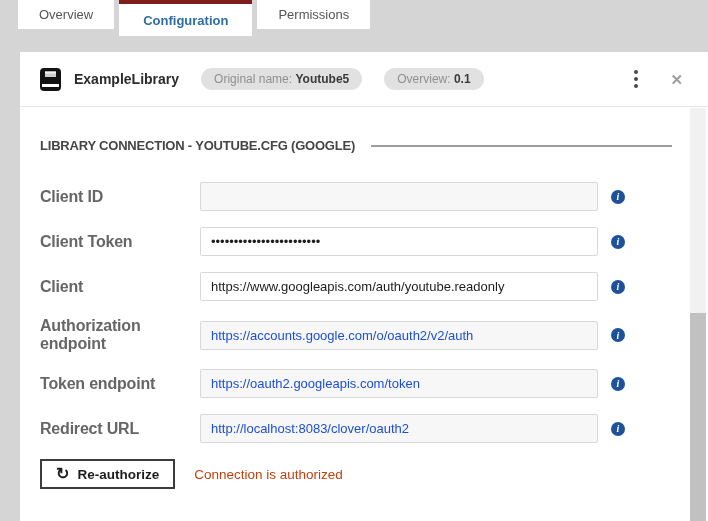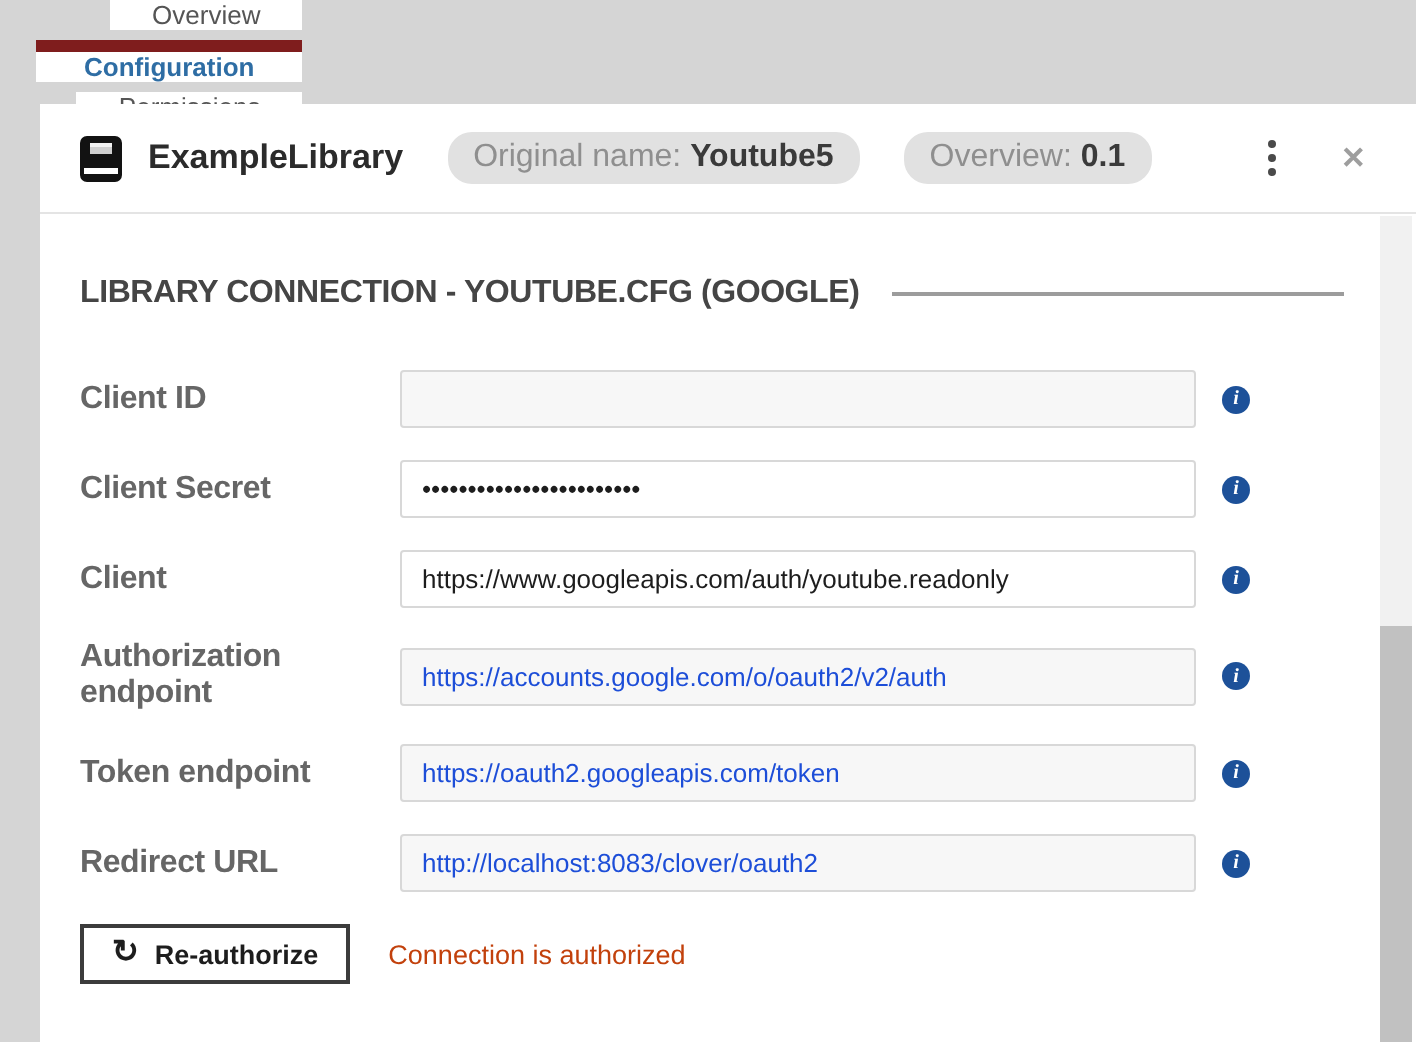--- a/index.html
+++ b/index.html
@@ -4,42 +4,42 @@
 <style>
   * { box-sizing: border-box; margin: 0; padding: 0; }
   html, body { width: 708px; height: 521px; }
   body {
     background: #d5d5d5;
     font-family: "Liberation Sans", sans-serif;
     position: relative;
     overflow: hidden;
   }
   
-  .tabbar { position: absolute; left: 18px; top: 0; height: 52px; display: flex; align-items: flex-end; gap: 5px; flex-direction: column; }
+  .tabbar { position: absolute; left: 18px; top: 0; height: 52px; display: flex; align-items: flex-start; gap: 5px; }
   .tab {
     background: #fff; color: #555; font-size: 13px; padding: 0 21px; height: 29px;
     display: flex; align-items: center; cursor: pointer; white-space: nowrap;
   }
   .tab.active {
-    height: 36px; border-top: 6px solid #7f1d1d; color: #2e6da4; font-weight: bold; padding: 0 24px;
+    height: 36px; border-top: 4px solid #7f1d1d; color: #2e6da4; font-weight: bold; padding: 0 24px;
   }
   
   .panel { position: absolute; left: 20px; top: 52px; right: 0; bottom: 0; background: #fff; }
   .panel-header { height: 55px; display: flex; align-items: center; padding: 0 20px; border-bottom: 1px solid #e4e4e4; }
-  .title { font-size: 17px; font-weight: bold; color: #2b2b2b; margin-left: 13px; }
-  .badge { margin-left: 22px; background: #e1e1e1; border-radius: 12px; padding: 4px 13px; font-size: 16px; color: #8f8f8f; white-space: nowrap; }
+  .title { font-size: 14px; font-weight: bold; color: #2b2b2b; margin-left: 13px; }
+  .badge { margin-left: 22px; background: #e1e1e1; border-radius: 12px; padding: 4px 13px; font-size: 12px; color: #8f8f8f; white-space: nowrap; }
   .badge b { color: #3a3a3a; }
   .header-actions { margin-left: auto; display: flex; align-items: center; gap: 28px; padding-right: 5px; }
   .kebab { display: flex; flex-direction: column; gap: 3px; cursor: pointer; padding: 2px 4px; }
   .kebab i { width: 4px; height: 4px; border-radius: 50%; background: #4a4a4a; }
   .close { color: #9e9e9e; font-size: 15px; font-weight: bold; cursor: pointer; line-height: 1; }
   
   .panel-body { padding: 31px 36px 0 20px; }
   .section-head { display: flex; align-items: center; margin-bottom: 29px; }
-  .section-title { font-size: 16px; font-weight: bold; color: #454545; letter-spacing: -0.2px; white-space: nowrap; }
+  .section-title { font-size: 13px; font-weight: bold; color: #454545; letter-spacing: -0.2px; white-space: nowrap; }
   .section-rule { flex: 1; height: 2px; background: #9c9c9c; margin-left: 16px; }
   .row { display: flex; align-items: center; margin-bottom: 16px; }
   .row label { flex: 0 0 160px; font-size: 16px; font-weight: bold; color: #666; letter-spacing: -0.2px; }
   .row input {
     width: 398px; height: 29px; border: 1px solid #d8d8d8; border-radius: 2px;
     padding: 0 10px; font-size: 13px; font-family: "Liberation Sans", sans-serif; outline: none;
   }
   input.ro { background: #f7f7f7; color: #1d4ed8; }
   input.rw { background: #fff; color: #1d1d1d; }
   .info {
@@ -98,21 +98,21 @@
       <span class="section-rule"></span>
     </div>
 
     <div id="rows">
         <div class="row">
           <label>Client ID</label>
           <input type="text" class="input ro" readonly="" value="" style="">
           <span class="info">i</span>
         </div>
         <div class="row">
-          <label>Client Secret</label>
+          <label>Client Token</label>
           <input type="text" class="input rw" value="••••••••••••••••••••••••" style="">
           <span class="info">i</span>
         </div>
         <div class="row">
           <label>Client</label>
           <input type="text" class="input rw" value="https://www.googleapis.com/auth/youtube.readonly" style="">
           <span class="info">i</span>
         </div>
         <div class="row">
           <label>Authorization endpoint</label>

